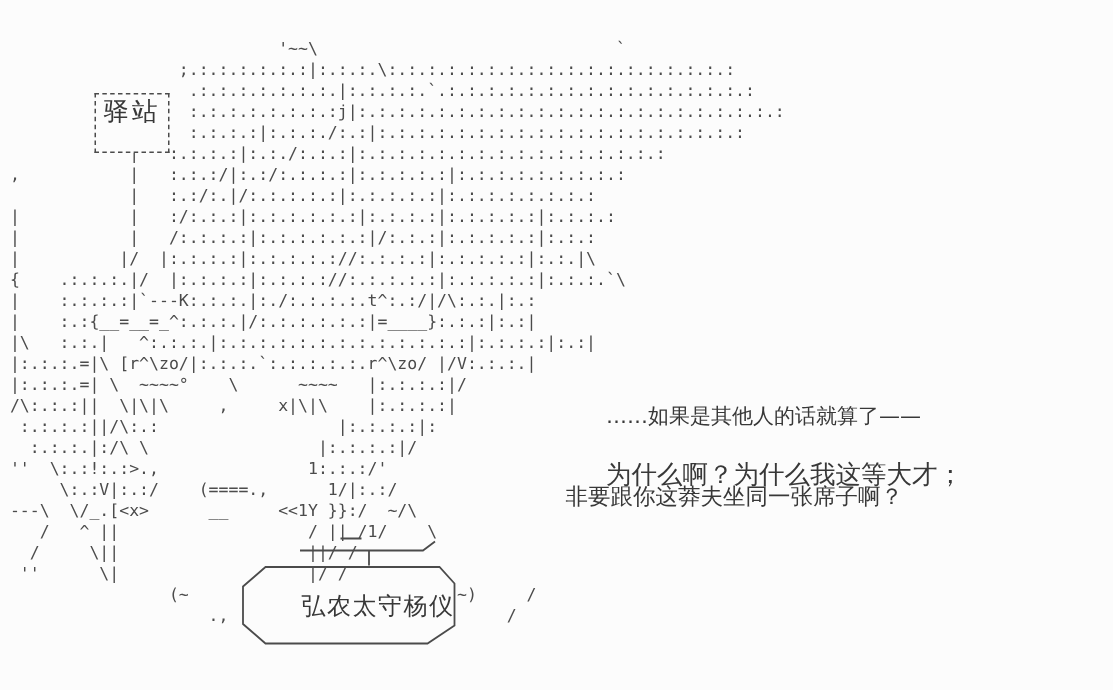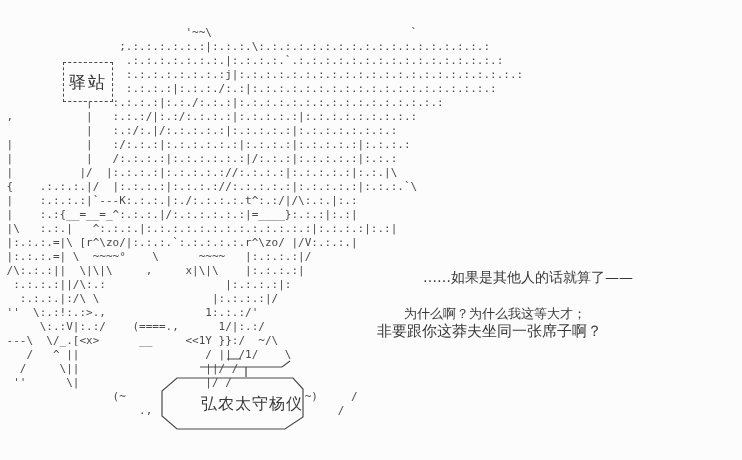--- a/index.html
+++ b/index.html
@@ -14,41 +14,41 @@
     position:absolute;left:0;top:26px;margin:0;
     font-family:"DejaVu Sans Mono",monospace;
     font-size:11px;line-height:14px;
     white-space:pre;color:#4b4b4b;
     letter-spacing:0;
   }
   .station-box{
     position:absolute;left:63px;top:62px;
     width:48px;height:38px;
     border:1px dashed #4b4b4b;
-    display:flex;align-items:center;justify-content:center;
+    display:flex;justify-content:center;
     background:#fcfcfc;
   }
   .station-box span{
     font-size:17px;color:#383838;letter-spacing:2px;
   }
   .overlay-svg{
     position:absolute;left:0;top:0;width:742px;height:460px;
     pointer-events:none;
   }
   .nameplate-text{
     position:absolute;left:162px;top:394px;width:141px;
     text-align:right;
     font-size:16px;color:#383838;letter-spacing:1px;
     white-space:nowrap;
   }
   .dlg{
     position:absolute;color:#383838;white-space:nowrap;
   }
-  .dlg-1{left:404px;top:269px;font-size:14px;margin-left:19px;}
-  .dlg-2{left:404px;top:305px;font-size:13px;}
+  .dlg-1{left:404px;top:269px;font-size:14px;}
+  .dlg-2{left:404px;top:305px;font-size:17px;}
   .dlg-3{left:377px;top:322px;font-size:15px;}
 </style>
 </head>
 <body>
 
 <div class="stage">
 
   <pre class="aa">                            '~~\                              `
                   ;.:.:.:.:.:.:|:.:.:.\:.:.:.:.:.:.:.:.:.:.:.:.:.:.:.:.:.:
                    .:.:.:.:.:.:.:.|:.:.:.:.`.:.:.:.:.:.:.:.:.:.:.:.:.:.:.:.:

